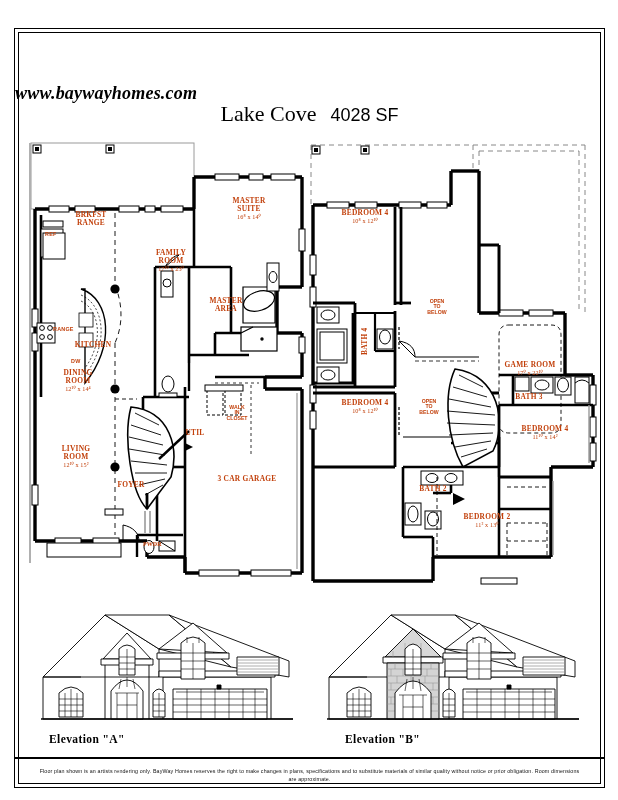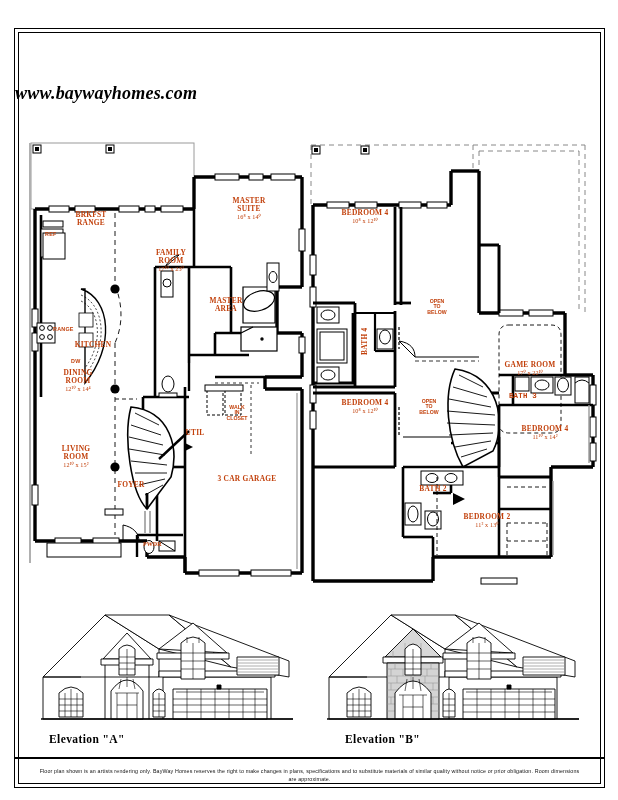--- a/index.html
+++ b/index.html
@@ -85,20 +85,24 @@
   }
 </style>
 </head>
 <body>
 
 <div id="sheet">
   <div id="sheet-inner"></div>
 
   <div id="header">
     <div id="site">www.baywayhomes.com</div>
+    <div id="plan-line">
+      <span id="plan-name">Lake Cove</span>
+      <span id="plan-sf">4028 SF</span>
+    </div>
   </div>
 
   <div id="plans">
 
     <div class="planbox" id="plan-first">
       <svg width="288" height="460" viewBox="0 0 288 460">
         <g fill="none" stroke="#000" stroke-width="1">
 
           <rect x="12" y="6" width="163" height="66" fill="#fff" stroke="#9a9a9a" stroke-width="1"></rect>
           <rect x="10" y="6" width="2" height="420" fill="#b0b0b0" stroke="none"></rect>
@@ -592,21 +596,21 @@
       </div>
       <div class="rl" style="left:24px; top:262px; width:76px;">
         <div class="nm">BEDROOM 4</div>
         <div class="dm">10⁸ x 12¹⁰</div>
       </div>
       <div class="rl tiny" style="left:104px; top:262px; width:44px;">
         <div class="nm">OPEN</div>
         <div class="nm">TO</div>
         <div class="nm">BELOW</div>
       </div>
-      <div class="rl" style="left:194px; top:256px; width:52px;font-family:Liberation Mono, monospace;">
+      <div class="rl" style="left:200px; top:256px; width:52px;">
         <div class="nm">BATH 3</div>
       </div>
       <div class="rl" style="left:200px; top:288px; width:84px;">
         <div class="nm">BEDROOM 4</div>
         <div class="dm">11¹⁰ x 14²</div>
       </div>
       <div class="rl" style="left:104px; top:348px; width:52px;">
         <div class="nm">BATH 2</div>
       </div>
       <div class="rl" style="left:142px; top:376px; width:84px;">

